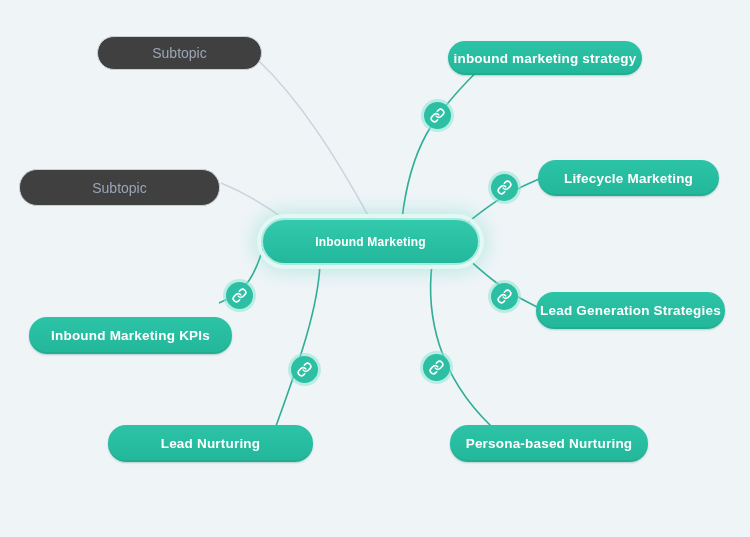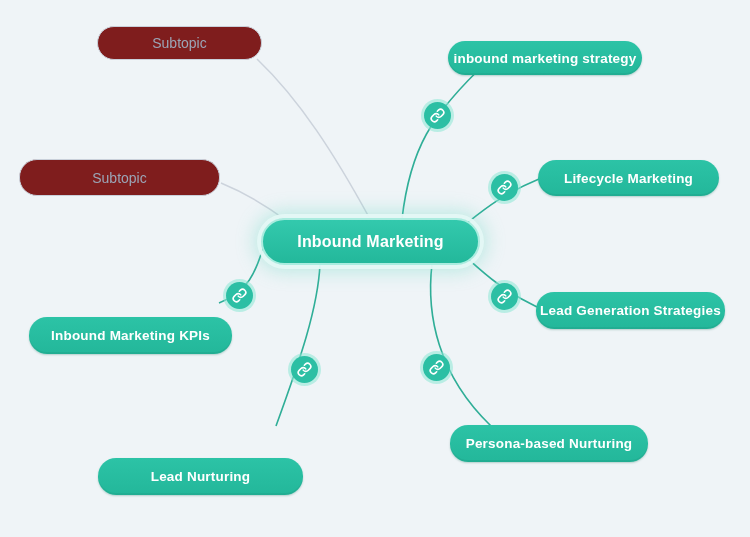--- a/index.html
+++ b/index.html
@@ -24,43 +24,44 @@
     box-sizing: border-box;
     white-space: nowrap;
     cursor: pointer;
   }
   .node-central {
     left: 261px; top: 218px; width: 219px; height: 47px;
     background: linear-gradient(180deg, #33c9ad, #23b89b);
     border: 2px solid #a9ecdf;
     border-radius: 24px;
     box-shadow: 0 0 0 4px rgba(228,248,245,.95), 0 0 18px 7px rgba(94,214,192,.35);
-    color: #ffffff; font-size: 16px; font-weight: 700; letter-spacing: .2px;
+    color: #ffffff; font-size: 12px; font-weight: 700; letter-spacing: .2px;
     z-index: 3;
   }
   .node-topic {
     background: linear-gradient(180deg, #2cc3a6, #23b79a);
     box-shadow: 0 1px 2px rgba(25,110,95,.28), inset 0 -2px 0 rgba(0,0,0,.05);
     color: #ffffff; font-size: 13.5px; font-weight: 700; letter-spacing: .2px;
     border-radius: 18px;
     z-index: 2;
   }
   .node-subtopic {
-    background: #7f1d1d;
+    background: #404040;
     border: 1.5px solid #c9d0da;
     color: #9ba5b6; font-size: 14px; font-weight: 400;
     border-radius: 18px;
     z-index: 2;
+    margin-top: 10px;
   }
   
   .n-strategy   { left: 448px; top:  27px; width: 194px; height: 34px; margin-top: 14px; }
   .n-lifecycle  { left: 538px; top: 160px; width: 181px; height: 36px; }
   .n-leadgen    { left: 536px; top: 292px; width: 189px; height: 37px; }
   .n-persona    { left: 450px; top: 425px; width: 198px; height: 37px; }
-  .n-nurturing  { left: 98px; top: 425px; width: 205px; height: 37px; margin-top: 33px; }
+  .n-nurturing  { left: 108px; top: 425px; width: 205px; height: 37px; }
   .n-kpis       { left:  29px; top: 289px; width: 203px; height: 37px; margin-top: 28px; }
   .n-subtopic1  { left:  97px; top:  26px; width: 165px; height: 34px; }
   .n-subtopic2  { left:  19px; top: 159px; width: 201px; height: 37px; }
   .link-badge {
     position: absolute;
     width: 27px; height: 27px;
     border-radius: 50%;
     background: #2cbfa4;
     box-shadow: 0 0 0 3px rgba(141,231,214,.55);
     display: flex; align-items: center; justify-content: center;

